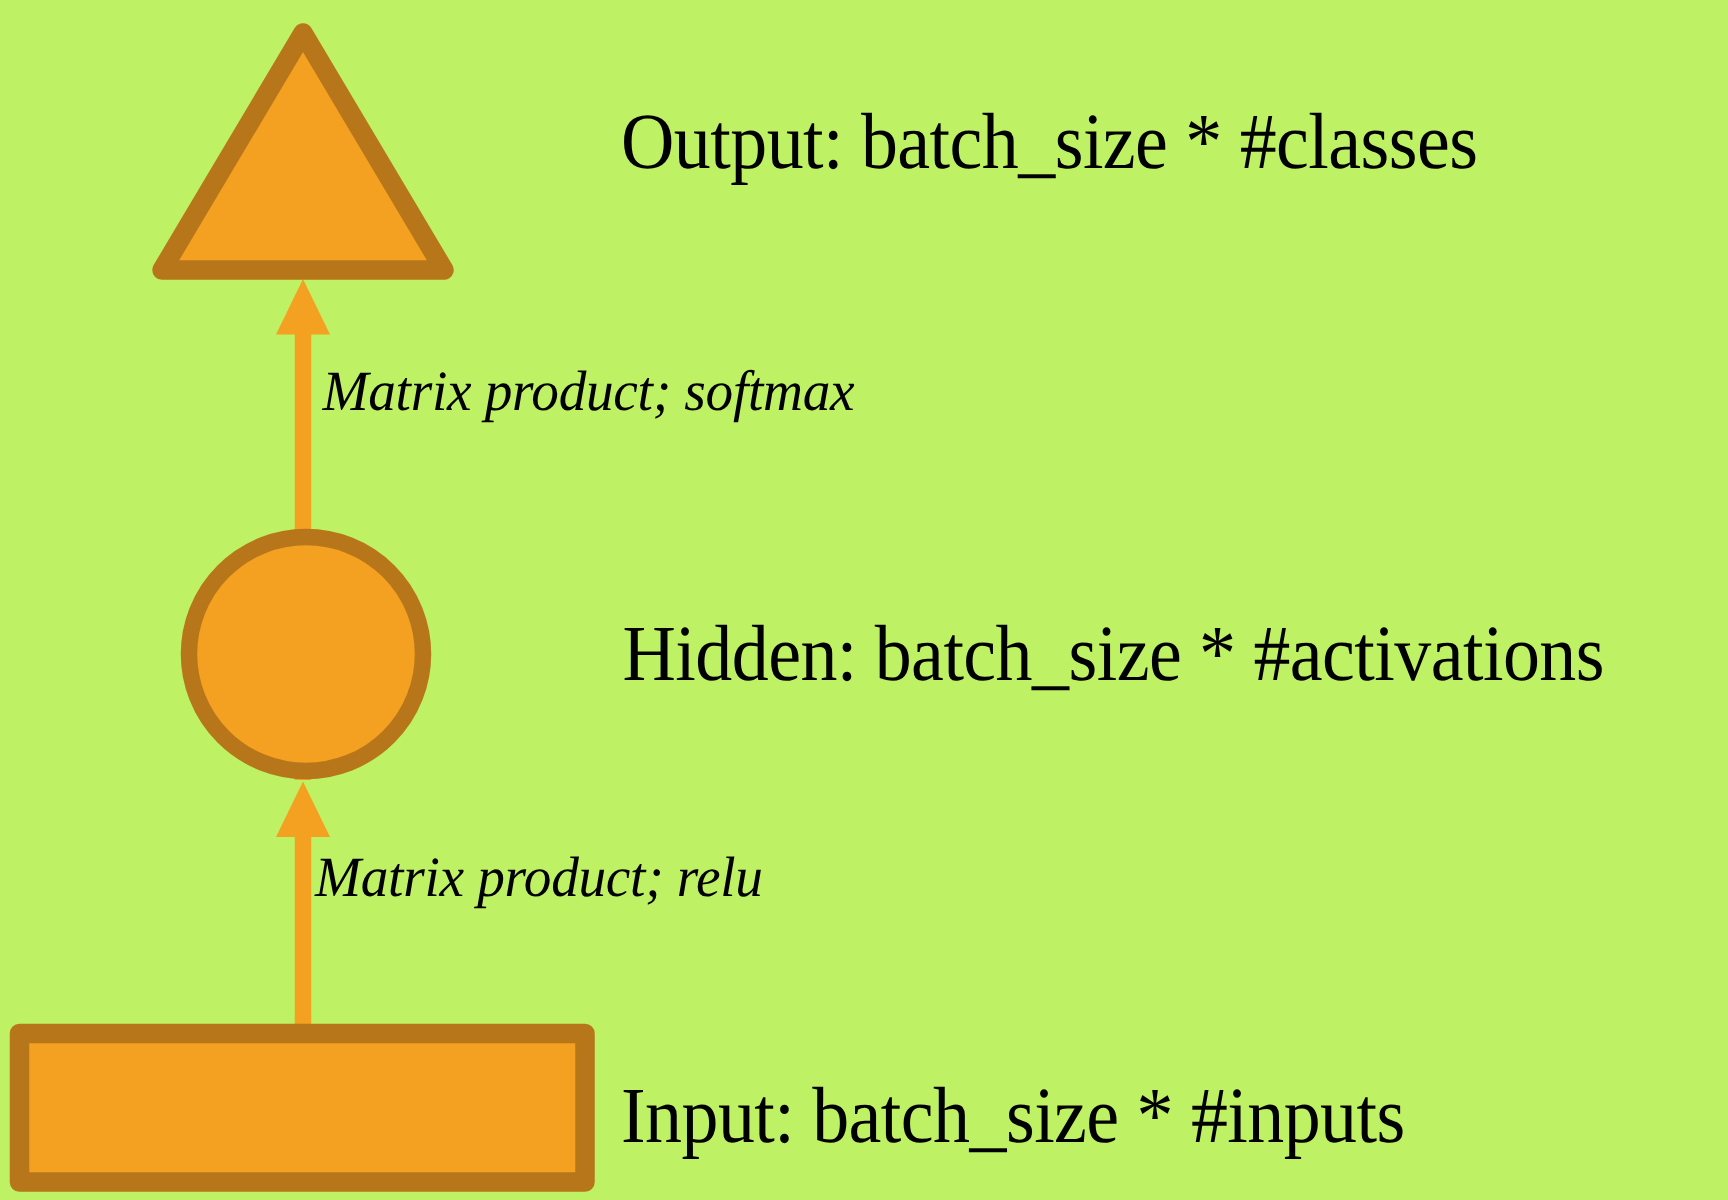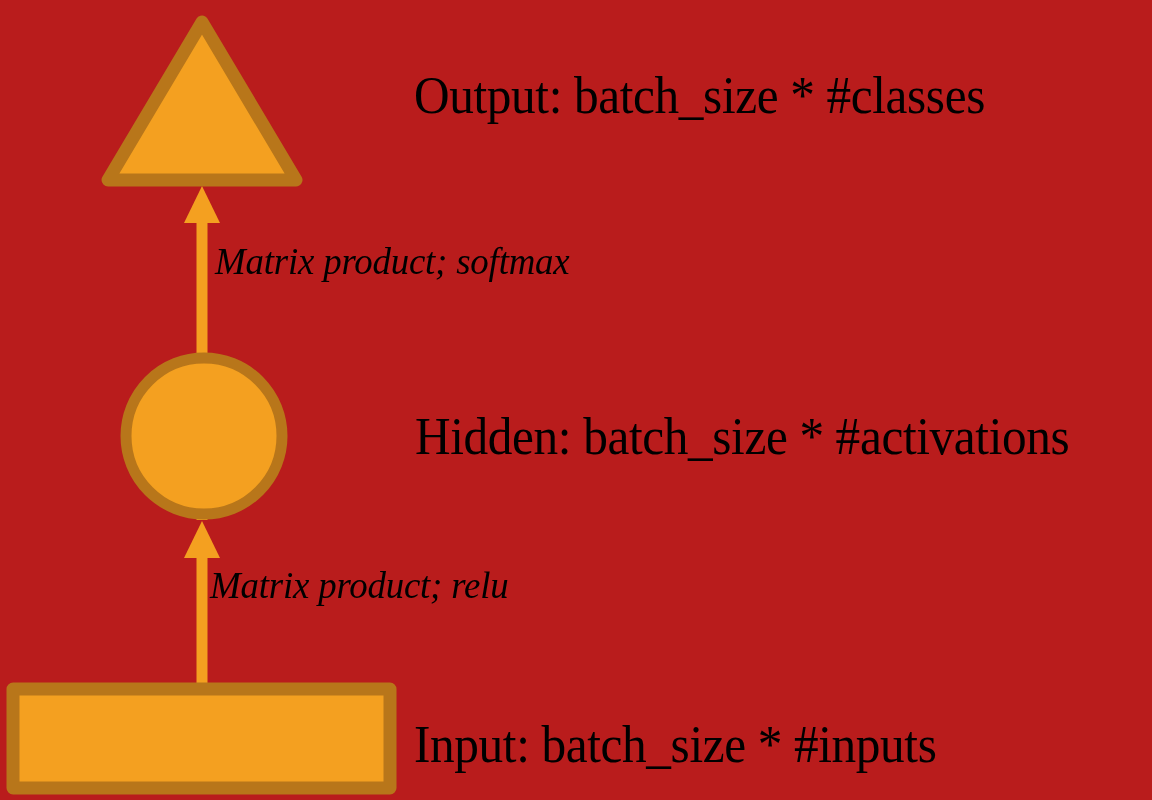--- a/index.html
+++ b/index.html
@@ -4,21 +4,21 @@
 <style>
   html, body {
     margin: 0;
     padding: 0;
     background: #ffffff;
   }
   #canvas {
     position: relative;
     width: 1152px;
     height: 800px;
-    background: #b91c1c;
+    background: #bef264;
     overflow: hidden;
     font-family: "Liberation Serif", "DejaVu Serif", serif;
   }
   .diagram-svg {
     position: absolute;
     left: 0;
     top: 0;
     width: 1152px;
     height: 800px;
   }

